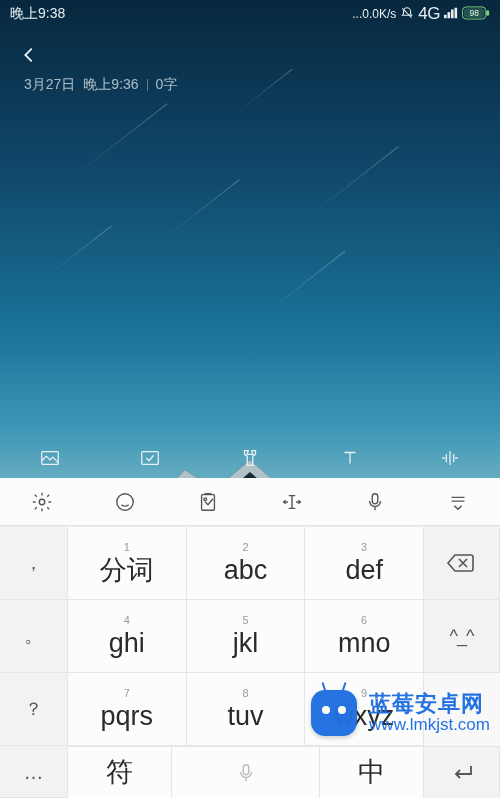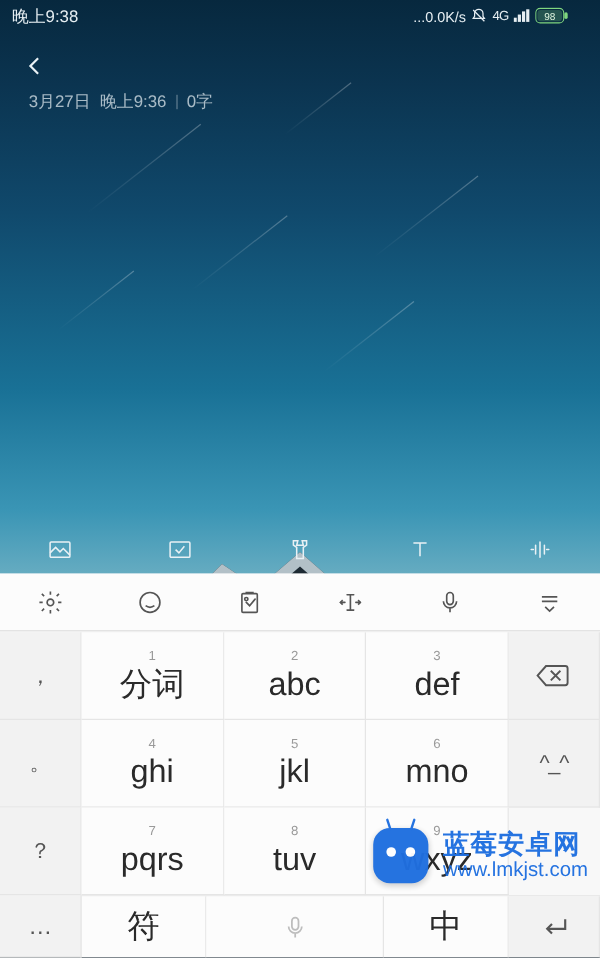--- a/index.html
+++ b/index.html
@@ -1,24 +1,24 @@
 <!DOCTYPE html>
 <html><head>
 <meta charset="utf-8">
 <style>
   *{box-sizing:border-box;margin:0;padding:0;font-family:Helvetica,Arial,sans-serif;-webkit-font-smoothing:antialiased}
   html,body{width:500px;height:798px;overflow:hidden;background:#000}
   #screen{position:relative;width:500px;height:798px;background:#0a3350}
 
   
-  #status-bar{position:absolute;top:0;left:0;right:16px;height:28px;display:flex;align-items:center;justify-content:space-between;padding:0 10px;color:#e6eef2;font-size:14px;z-index:10}
+  #status-bar{position:absolute;top:0;left:0;right:0;height:28px;display:flex;align-items:center;justify-content:space-between;padding:0 10px;color:#e6eef2;font-size:14px;z-index:10}
   #status-left{font-weight:400}
   #status-right{display:flex;align-items:center;gap:4px;font-size:12px}
   .st-icon{display:inline-block;vertical-align:middle}
-  .sig-4g{font-size:11px;letter-spacing:-0.5px}
+  .sig-4g{font-size:17px;letter-spacing:-0.5px}
 
   
   #note-area{position:absolute;top:0;left:0;right:0;height:590px;overflow:hidden}
   #sky{position:absolute;inset:0;background:
       linear-gradient(180deg,
         #07283e 0%,
         #0b3450 12%,
         #10496c 30%,
         #197196 55%,
         #3a95b5 72%,

